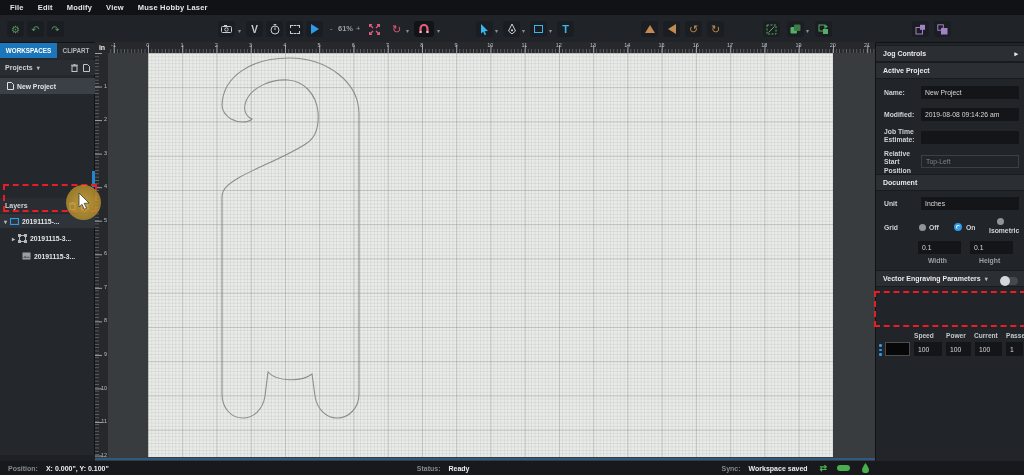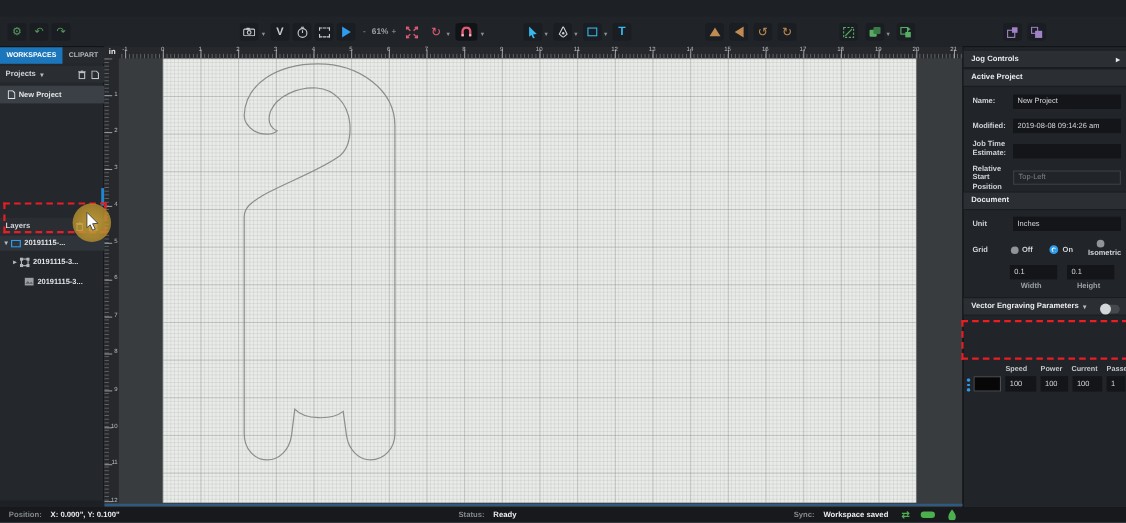--- a/index.html
+++ b/index.html
@@ -100,20 +100,27 @@
   .sb-label { color:#84898e; font-weight:bold; }
   .sb-value { color:#eceef0; font-weight:bold; }
 
   svg { display:block; }
 </style>
 </head>
 <body>
 
 <div id="app">
 
+  <div id="menubar" class="abs">
+    <span class="menu-item">File</span>
+    <span class="menu-item">Edit</span>
+    <span class="menu-item">Modify</span>
+    <span class="menu-item">View</span>
+    <span class="menu-item">Muse Hobby Laser</span>
+  </div>
 
   <div id="toolbar" class="abs">
     <div class="tbtn green" style="left:7px;">⚙</div>
     <div class="tbtn green" style="left:27px;">↶</div>
     <div class="tbtn green" style="left:47px;">↷</div>
 
     <div class="tbtn" style="left:218px;">
       <svg width="11" height="8" viewBox="0 0 11 8">
           <rect x="0.5" y="1.5" width="10" height="6" rx="1" fill="none" stroke="#c9ccd0"></rect>
           <rect x="3" y="0" width="3" height="2" fill="#c9ccd0"></rect>

